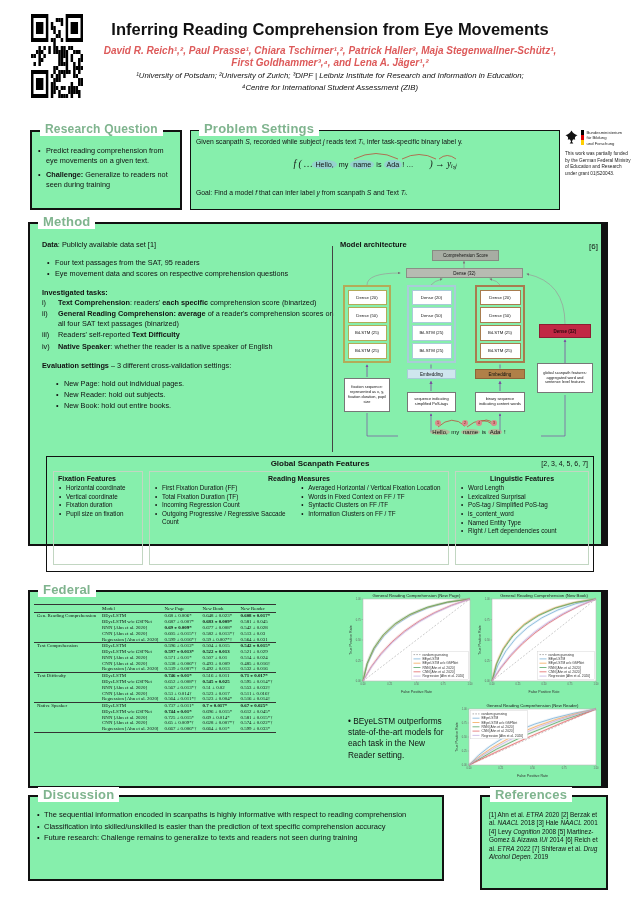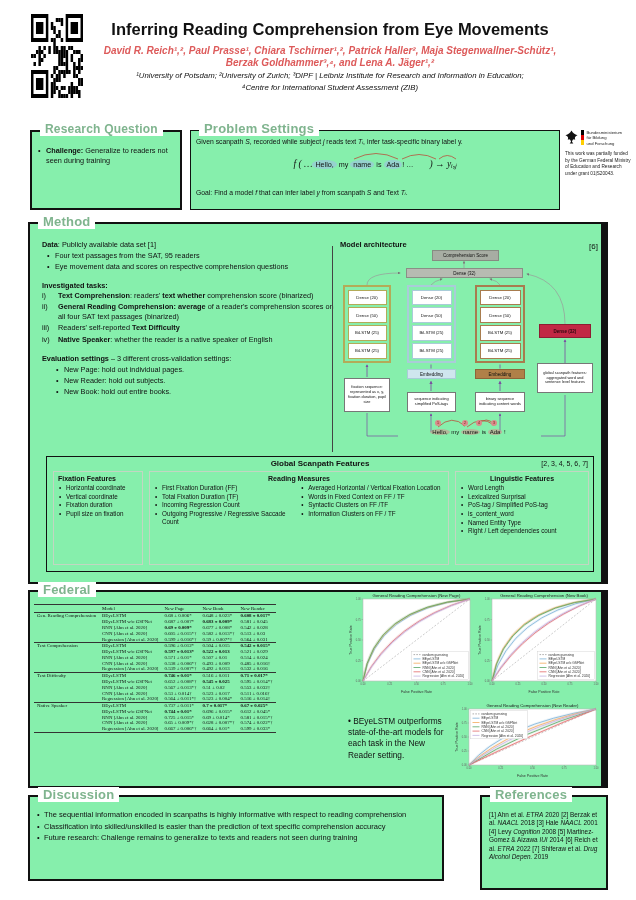--- a/index.html
+++ b/index.html
@@ -22,21 +22,21 @@
   .fixc{border-radius:50%;padding:0 3px;background:rgba(160,190,228,.6);}
   .ps-goal{position:absolute;left:5px;top:58px;width:358px;font-size:6.8px;}
   
   .bmbf-row{display:flex;align-items:flex-start;gap:3px;}
   .flagbar{width:2.5px;height:15px;display:flex;flex-direction:column;}
   .flagbar i{flex:1;}
   .ministry{font-size:4.2px;line-height:1.25;color:#222;}
   .fund-note{margin-top:5px;font-size:4.7px;line-height:1.45;color:#222;}
   
   .mcol{position:absolute;left:12px;top:16px;width:296px;font-size:7.3px;line-height:1.38;}
-  .mlist{margin:1px 0 0 0;padding-left:13px;}
+  .mlist{margin:8px 0 0 0;padding-left:13px;}
   .mlist li{list-style:none;position:relative;margin-bottom:1px;}
   .mlist li:before{content:"•";position:absolute;left:-8px;}
   .task-row{display:flex;margin-bottom:1px;}
   .tnum{width:16px;flex:none;}
   .ttext{flex:1;}
   .gap8{height:8px;}
   .vdivider{position:absolute;left:302px;top:22px;height:206px;border-left:1px solid #444;}
   
   .arch{position:absolute;left:308px;top:16px;width:262px;height:214px;}
   .arch-label{position:absolute;left:2px;top:0;font-size:7.5px;font-weight:bold;}
@@ -214,28 +214,29 @@
       <rect x="5.2" y="5.2" width="7.800000000000001" height="7.800000000000001" fill="#000"></rect>
       <rect x="36.4" y="0" width="18.2" height="18.2" fill="#000"></rect>
       <rect x="39" y="2.6" width="13" height="13" fill="#fff"></rect>
       <rect x="41.6" y="5.2" width="7.800000000000001" height="7.800000000000001" fill="#000"></rect>
       <rect x="0" y="36.4" width="18.2" height="18.2" fill="#000"></rect>
       <rect x="2.6" y="39" width="13" height="13" fill="#fff"></rect>
       <rect x="5.2" y="41.6" width="7.800000000000001" height="7.800000000000001" fill="#000"></rect>
     </svg></div>
 <div class="poster-title">Inferring Reading Comprehension from Eye Movements</div>
 <div class="authors" style="top:45px;">David R. Reich¹,², Paul Prasse¹, Chiara Tschirner¹,², Patrick Haller², Maja Stegenwallner-Schütz¹,</div>
-<div class="authors" style="top:57px;">Berzak Goldhammer³,⁴, and Lena A. Jäger¹,²</div>
+<div class="authors" style="top:57px;">First Goldhammer³,⁴, and Lena A. Jäger¹,²</div>
 <div class="affil" style="top:71px;">¹University of Potsdam; ²University of Zurich; ³DIPF | Leibniz Institute for Research and Information in Education;</div>
 <div class="affil" style="top:83px;">⁴Centre for International Student Assessment (ZIB)</div>
 
 <div class="sec-box" style="left:30px;top:130px;width:152px;height:80px;border-width:2.5px;">
   <div class="sec-title" style="font-size:12px;">Research Question</div>
   <ul class="rq-list">
 
+  <li><span>Predict reading comprehension from eye movements on a given text.</span></li>
       <li><span style="font-weight: bold;">Challenge:</span><span> Generalize to readers not seen during training</span></li>
     </ul>
 </div>
 
 <div class="sec-box" style="left:190px;top:130px;width:370px;height:80px;border-width:1.6px;">
   <div class="sec-title">Problem Settings</div>
   <div class="ps-given"><span>Given scanpath </span><span style="font-style: italic;">S</span><span>, recorded while subject </span><span style="font-style: italic;">j</span><span> reads text </span><span style="font-style: italic;">Tᵢ</span><span>, infer task-specific binary label y.</span></div>
   <svg class="abs" style="left:125px;top:17px;" width="180" height="12" viewBox="0 0 180 12">
     <path d="M38,11 Q60,0 82,11" fill="none" stroke="#c0392b" stroke-width="0.7"></path>
     <path d="M86,11 Q103,2 120,11" fill="none" stroke="#c0392b" stroke-width="0.7"></path>
@@ -257,37 +258,37 @@
         <i style="background:#d00;"></i>
         <i style="background:#ffce00;"></i>
       </div>
     <div class="ministry" style="white-space:pre-line;">Bundesministerium
 für Bildung
 und Forschung</div>
   </div>
   <div class="fund-note">This work was partially funded by the German Federal Ministry of Education and Research under grant 01|S20043.</div>
 </div>
 
-<div class="sec-box" style="left:28px;top:222px;width:580px;height:362px;border-right-width:7px;">
+<div class="sec-box" style="left:28px;top:222px;width:580px;height:324px;border-right-width:7px;">
   <div class="sec-title">Method</div>
 
   <div class="mcol">
     <div><span style="font-weight: bold;">Data</span><span>: Publicly available data set [1]</span></div>
     <ul class="mlist">
 
     <li>Four text passages from the SAT, 95 readers</li>
         <li>Eye movement data and scores on respective comprehension questions</li>
       </ul>
     <div class="gap8"></div>
     <div style="font-weight:bold;">Investigated tasks:</div>
     <div>
 
         <div class="task-row">
           <span class="tnum">i)</span>
-          <span class="ttext"><span style="font-weight: bold;">Text Comprehension</span><span>: readers' </span><span style="font-weight: bold;">text whether</span><span> comprehension score (binarized)</span></span>
+          <span class="ttext"><span style="font-weight: bold;">Text Comprehension</span><span>: readers' </span><span style="font-weight: bold;">each specific</span><span> comprehension score (binarized)</span></span>
         </div>
 
         <div class="task-row">
           <span class="tnum">ii)</span>
           <span class="ttext"><span style="font-weight: bold;">General Reading Comprehension: average</span><span> of a reader's comprehension scores on all four SAT text passages (binarized)</span></span>
         </div>
 
         <div class="task-row">
           <span class="tnum">iii)</span>
           <span class="ttext"><span>Readers' self-reported </span><span style="font-weight: bold;">Text Difficulty</span></span>

